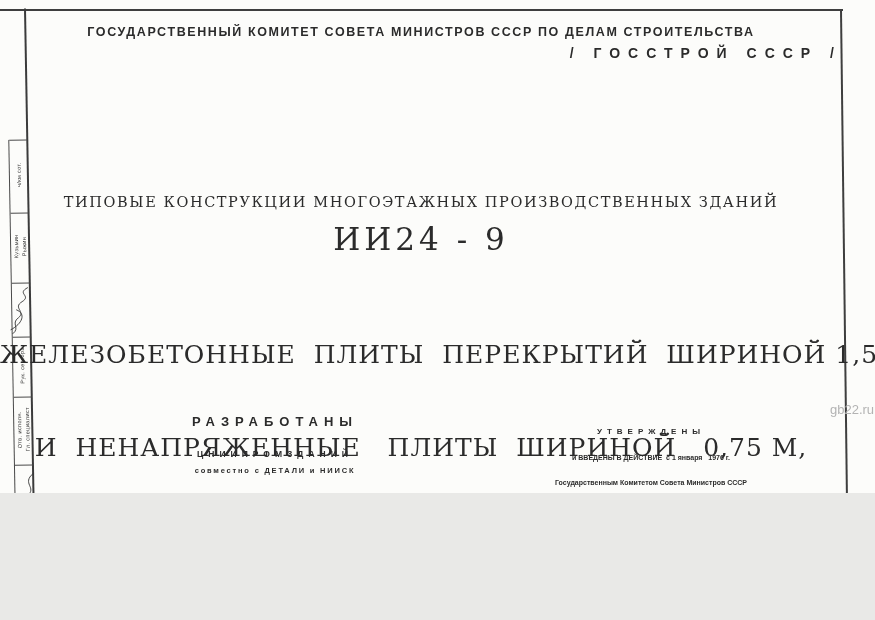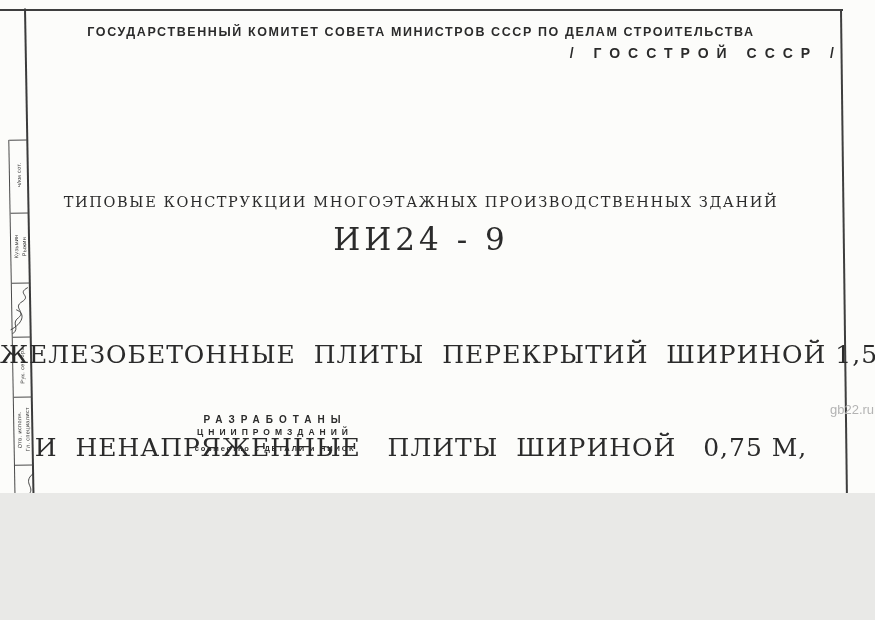--- a/index.html
+++ b/index.html
@@ -18,21 +18,21 @@
   .serif{font-family:"DejaVu Serif","Liberation Serif",serif;}
   .series1{top:158px;font-size:14.5px;letter-spacing:1.8px;}
   .series2{top:194px;font-size:14.5px;letter-spacing:1.6px;}
   .code{top:221px;font-size:31px;letter-spacing:4px;}
 
   
   .maintitle{top:277px;font-size:25px;line-height:31px;letter-spacing:1px;white-space:pre;}
 
   
   .dev{position:absolute;left:140px;top:414px;width:270px;text-align:center;font-weight:bold;}
-  .dev .l1{font-size:10px;letter-spacing:6px;margin-bottom:2px;}
+  .dev .l1{font-size:13px;letter-spacing:6px;margin-bottom:20px;}
   .dev .l2{font-size:8.5px;letter-spacing:5px;margin-bottom:7px;}
   .dev .l3{font-size:7.5px;letter-spacing:1.8px;}
 
   
   .app{position:absolute;left:498px;top:411px;width:306px;text-align:center;font-weight:bold;font-size:7px;line-height:8.5px;white-space:pre;}
   .app .l1{font-size:8px;letter-spacing:5px;}
 
   
   .stampwrap{position:absolute;left:0;top:9px;width:42px;height:585px;transform:rotate(-1deg);transform-origin:top left;}
   .leftborder{position:absolute;left:24px;top:0;width:1.6px;height:100%;background:#3b3b3b;}
@@ -100,19 +100,26 @@
     <div>И  НЕНАПРЯЖЕННЫЕ   ПЛИТЫ  ШИРИНОЙ   0,75 М,</div>
     <div>УКЛАДЫВАЕМЫЕ  НА ПОЛКИ  РИГЕЛЕЙ</div>
   </div>
 
   <div class="dev">
     <div class="l1">РАЗРАБОТАНЫ</div>
     <div class="l2">ЦНИИПРОМЗДАНИЙ</div>
     <div class="l3">совместно с  ДЕТАЛИ и НИИСК</div>
   </div>
 
+  <div class="app">
+    <div class="l1">УТВЕРЖДЕНЫ</div>
+    <div>и ВВЕДЕНЫ В ДЕЙСТВИЕ  с 1 января   1976 г.</div>
+    <div>Государственным Комитетом Совета Министров СССР</div>
+    <div>по делам  строительства</div>
+    <div>Постановление  от 9 октября  1975 г.      № 172</div>
+  </div>
 
   <div class="watermark">gb22.ru</div>
 
   <div class="footnum" style="left:762px;">13417</div>
   <div class="footnum" style="left:818px;">2</div>
 
 </div>
 
 </body></html>

